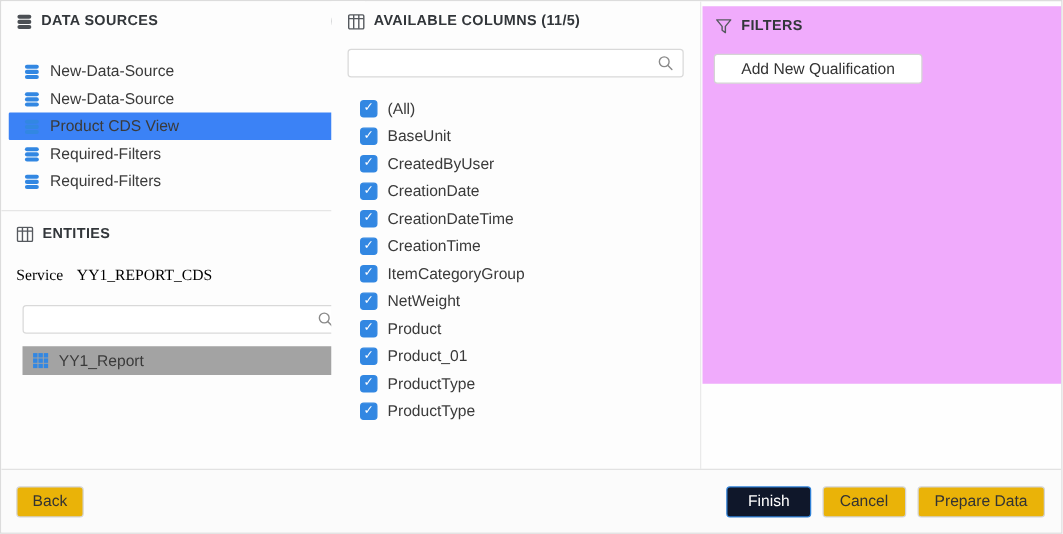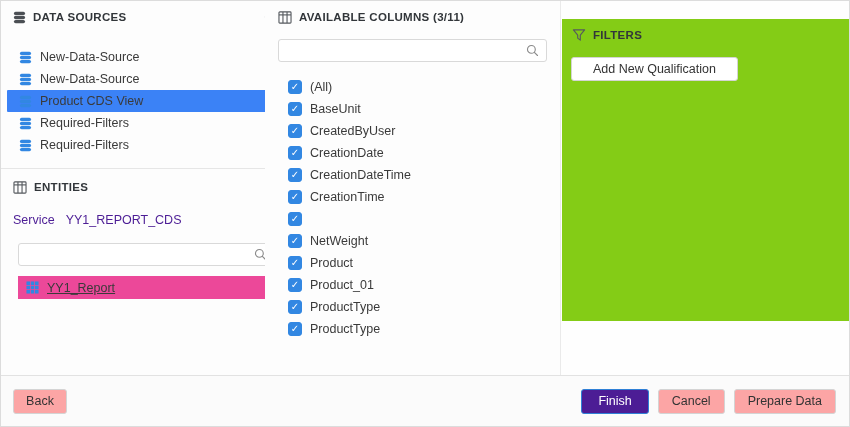--- a/index.html
+++ b/index.html
@@ -9,21 +9,21 @@
     width: 850px; height: 427px;
     background: #fefefe;
     border: 1px solid #dcdcdc;
     font-family: "Liberation Sans", sans-serif;
     overflow: hidden;
     color: #333;
   }
   
   .panel-left  { position: absolute; left: 0;   top: 0; width: 292px; height: 375px; border-right: 1px solid #eaeaea; background: #fdfdfd; }
   .panel-mid   { position: absolute; left: 264px; top: 0; width: 296px; height: 375px; border-right: 1px solid #eaeaea; background: #fdfdfd; }
-  .panel-right { position: absolute; left: 561px; top: 18px; right: 0;    height: 302px; background: #84cc16; }
+  .panel-right { position: absolute; left: 561px; top: 4px; right: 0;    height: 302px; background: #f0abfc; }
 
   .panel-header {
     height: 32px; display: flex; align-items: center; gap: 7px;
     padding: 0 12px; color: #3a3e42;
   }
   .panel-header .hdr-title {
     font-size: 11.5px; font-weight: bold; letter-spacing: .3px; color: #32363a;
   }
   .hdr-left { display: flex; align-items: center; gap: 7px; }
   .spacer { flex: 1; }
@@ -43,22 +43,22 @@
     font-size: 12.5px; color: #3a3a3a; cursor: pointer;
     border-radius: 1px;
     text-align: center;
   }
   .ds-row.selected { background: #3b82f6; }
   .ds-row .row-label { white-space: nowrap; }
 
   .left-divider { border: none; border-top: 1px solid #e6e6e6; margin-top: 12px; }
 
   .service-line {
-    margin: 10px 12px 0; font-size: 12.5px; color: #4c1d95;
-    display: flex; gap: 11px; align-items: baseline;
+    margin: 10px 12px 0; font-size: 12.5px; color: #000000;
+    display: flex; gap: 11px; align-items: baseline; font-family: Liberation Serif, serif;
   }
 
   
   .search-box {
     position: relative; height: 23px;
     border: 1px solid #d9d9d9; border-radius: 3px; background: #fff;
   }
   .search-box input {
     width: 100%; height: 100%; border: none; outline: none; background: transparent;
     padding: 0 26px 0 8px; font-size: 12px; font-family: "Liberation Sans", sans-serif; color: #333;
@@ -68,21 +68,21 @@
   }
   .search-entities { margin: 16px 17px 0; }
   .search-columns  { margin: 6px 13px 0; }
 
   
   .entity-list { margin: 10px 17px 0; }
   .entity-row {
     height: 23px; display: flex; align-items: center; gap: 8px;
     padding-left: 8px; font-size: 12.5px; color: #3a3a3a; cursor: pointer;
   }
-  .entity-row.selected { background: #ec4899; text-decoration: underline; }
+  .entity-row.selected { background: #a3a3a3; }
 
   
   .col-list { margin-top: 14px; padding-left: 23px; }
   .col-row {
     height: 22px; display: flex; align-items: center; gap: 8px;
     font-size: 12.5px; color: #3a3a3a; cursor: pointer;
   }
   .checkbox {
     width: 14px; height: 14px; border-radius: 3px;
     border: 1px solid #c9c9c9; background: #fff;
@@ -100,26 +100,26 @@
   }
 
   
   .footer {
     position: absolute; left: 0; right: 0; bottom: 0; height: 51px;
     border-top: 1px solid #e2e2e2; background: #fbfbfb;
     display: flex; align-items: center;
   }
   .btn {
     height: 25px; padding: 0 13px; border-radius: 3px;
-    border: 1px solid #d4d4d4; background: #fca5a5; color: #333;
+    border: 1px solid #d4d4d4; background: #eab308; color: #333;
     font-size: 12.5px; font-family: "Liberation Sans", sans-serif; cursor: pointer;
   }
   .btn-back { margin-left: 12px; width: 54px; padding: 0; }
   .footer-right { margin-left: auto; margin-right: 13px; display: flex; gap: 9px; }
-  .btn-primary { background: #4c1d95; border-color: #2f80d6; color: #fff; padding: 0 16px; }
+  .btn-primary { background: #0f172a; border-color: #2f80d6; color: #fff; padding: 0 16px; }
 </style>
 </head>
 <body>
 
 <div class="app">
 
   <div class="panel-left">
 
     <div class="panel-header">
       <span class="hdr-left">
@@ -259,21 +259,21 @@
     <div class="panel-header" style="padding:0 13px;">
       <span class="hdr-left">
         <span class="icon icon-gray">
           <svg width="14" height="13" viewBox="0 0 15 14" fill="none" stroke="currentColor" stroke-width="1.2">
             <rect x="1" y="1" width="13" height="12" rx="1"></rect>
             <line x1="5.3" y1="1" x2="5.3" y2="13"></line>
             <line x1="9.7" y1="1" x2="9.7" y2="13"></line>
             <line x1="1" y1="4.2" x2="14" y2="4.2"></line>
           </svg>
         </span>
-        <span class="hdr-title">AVAILABLE COLUMNS (3/11)</span>
+        <span class="hdr-title">AVAILABLE COLUMNS (11/5)</span>
       </span>
     </div>
 
     <div class="search-box search-columns">
       <input type="text" placeholder="" style="">
       <span class="search-glyph icon">
         <svg width="13" height="13" viewBox="0 0 14 14" fill="none" stroke="#8a8a8a" stroke-width="1.2" stroke-linecap="round">
           <circle cx="5.8" cy="5.8" r="4.2"></circle>
           <line x1="9" y1="9" x2="12.4" y2="12.4"></line>
         </svg>
@@ -307,20 +307,21 @@
           <span class="row-label">CreationDateTime</span>
         </div>
 
         <div class="col-row">
           <span class="checkbox checked">✓</span>
           <span class="row-label">CreationTime</span>
         </div>
 
         <div class="col-row">
           <span class="checkbox checked">✓</span>
+          <span class="row-label">ItemCategoryGroup</span>
         </div>
 
         <div class="col-row">
           <span class="checkbox checked">✓</span>
           <span class="row-label">NetWeight</span>
         </div>
 
         <div class="col-row">
           <span class="checkbox checked">✓</span>
           <span class="row-label">Product</span>

